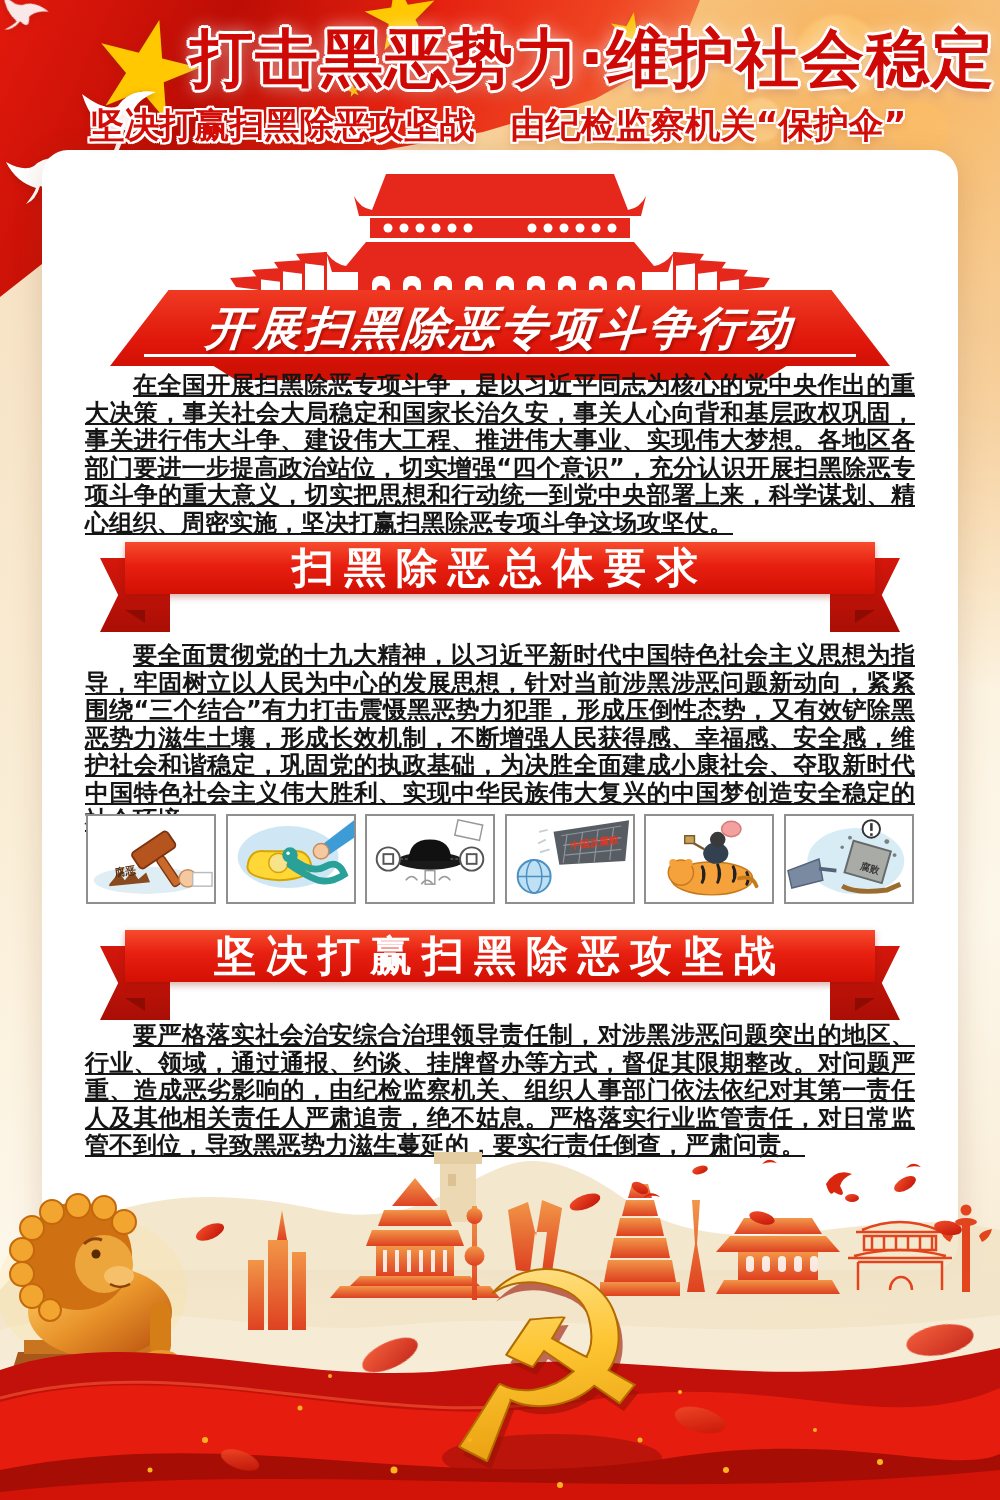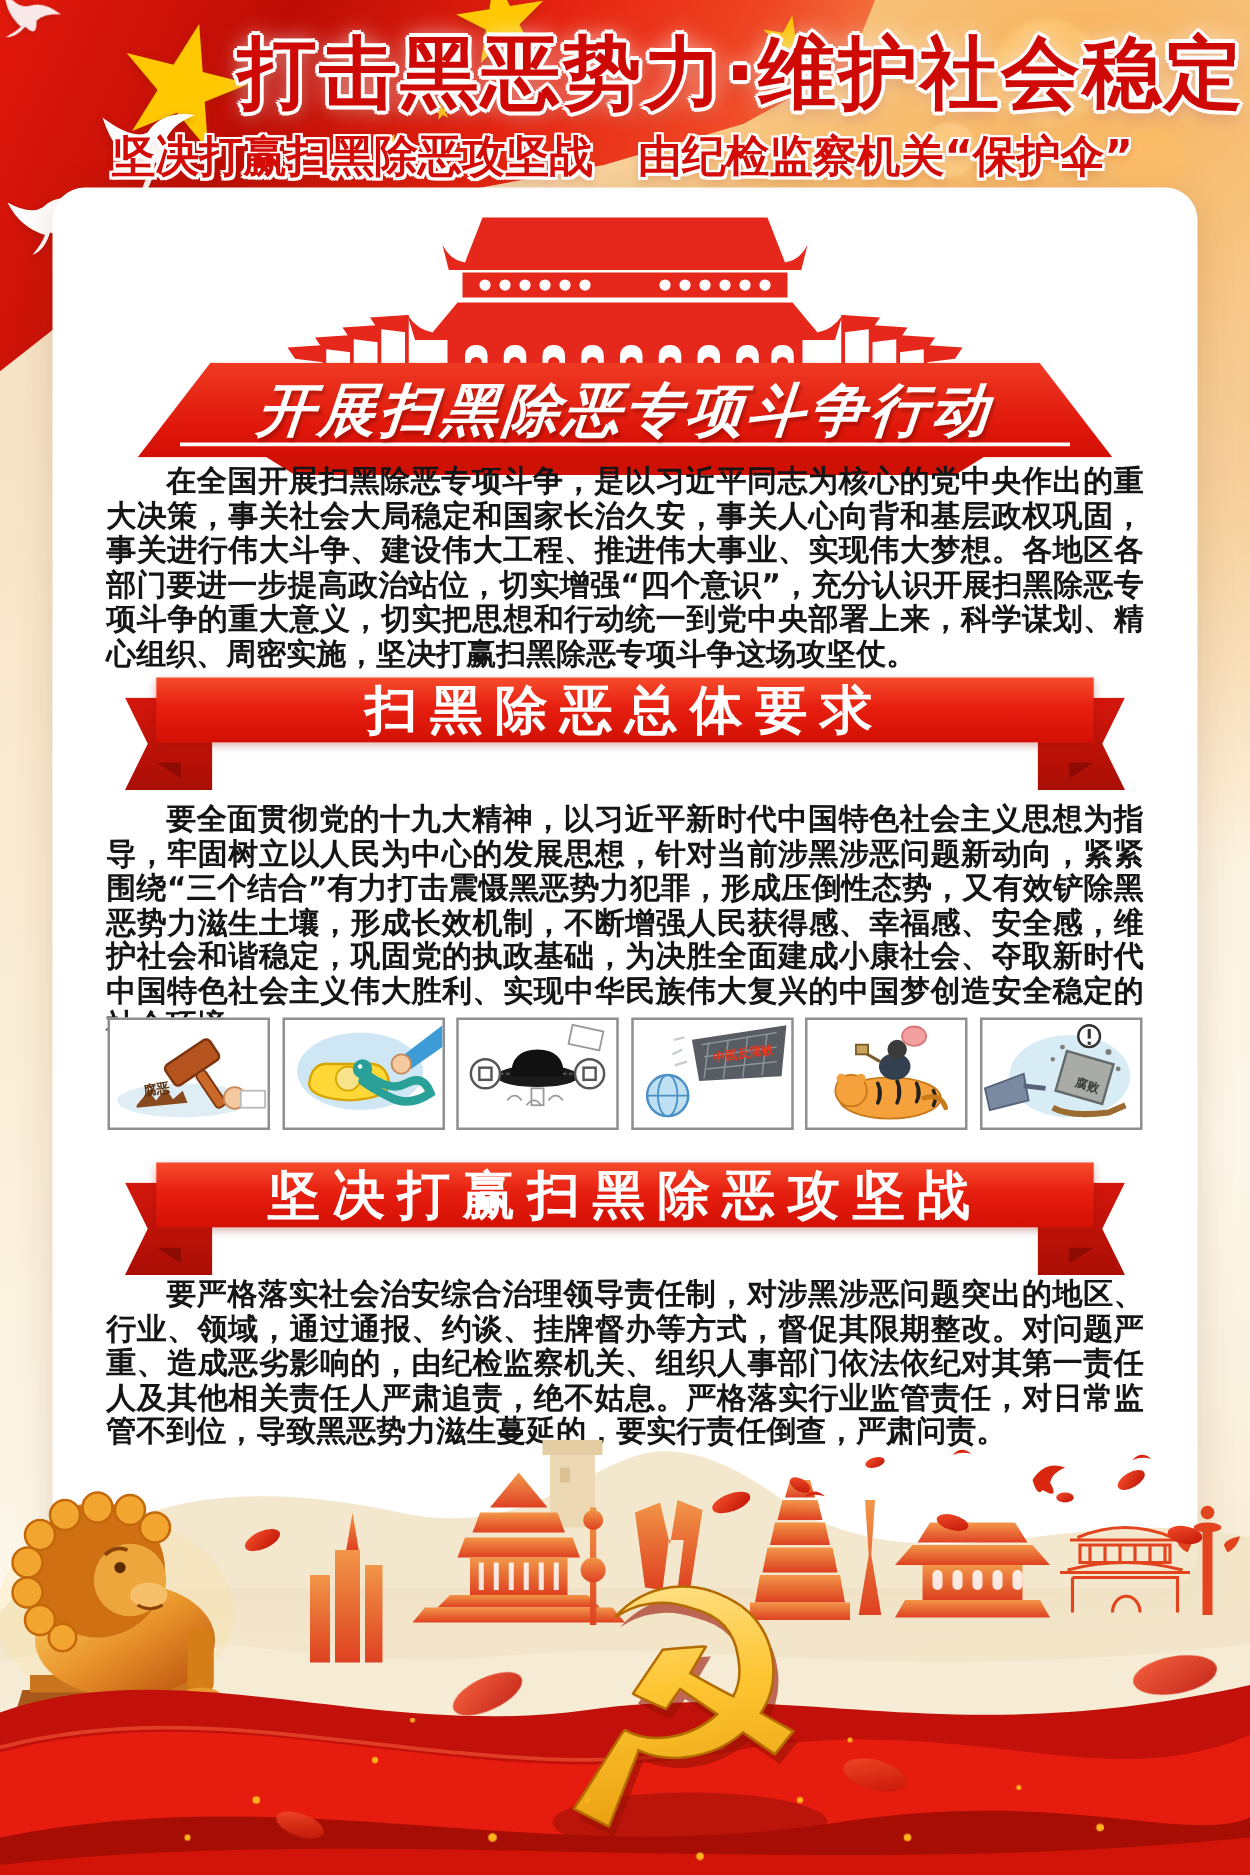--- a/index.html
+++ b/index.html
@@ -73,21 +73,21 @@
     background:linear-gradient(180deg,#f64c2d 0%,#e71f10 45%,#d31004 100%);
     display:flex; align-items:center; justify-content:center;
     box-shadow:0 3px 7px rgba(140,20,5,.35); }
   .rbar h2 { margin:0; color:#fff; font-size:42px; font-weight:900; letter-spacing:10px; }
   .fold { position:absolute; top:68px; width:20px; height:13px; background:#8e0b04; }
   .fold.fl { left:25px;  clip-path:polygon(0 0,100% 0,100% 100%); }
   .fold.fr { right:25px; clip-path:polygon(0 0,100% 0,0 100%); }
   
   .para { position:absolute; left:43px; width:830px; margin:0;
     font-size:24px; font-weight:700; line-height:27.5px; color:#151515;
-    text-align:justify; text-indent:2em; }
+    text-align:justify; text-indent:2em;text-decoration:underline; }
   .p1 { top:222px; } .p2 { top:492px; } .p3 { top:872px; }
   
   .cartoons { position:absolute; top:664px; left:44px; width:828px;
     display:flex; justify-content:space-between; }
   .cartoon { width:130px; height:90px; border:2px solid #8f8f8f; background:#fff; }
   .cartoon svg { display:block; width:100%; height:100%; }
   
   .scene { position:absolute; left:0; top:1140px; width:1000px; height:360px; z-index:3; }
   .scene svg { display:block; }
 </style>

